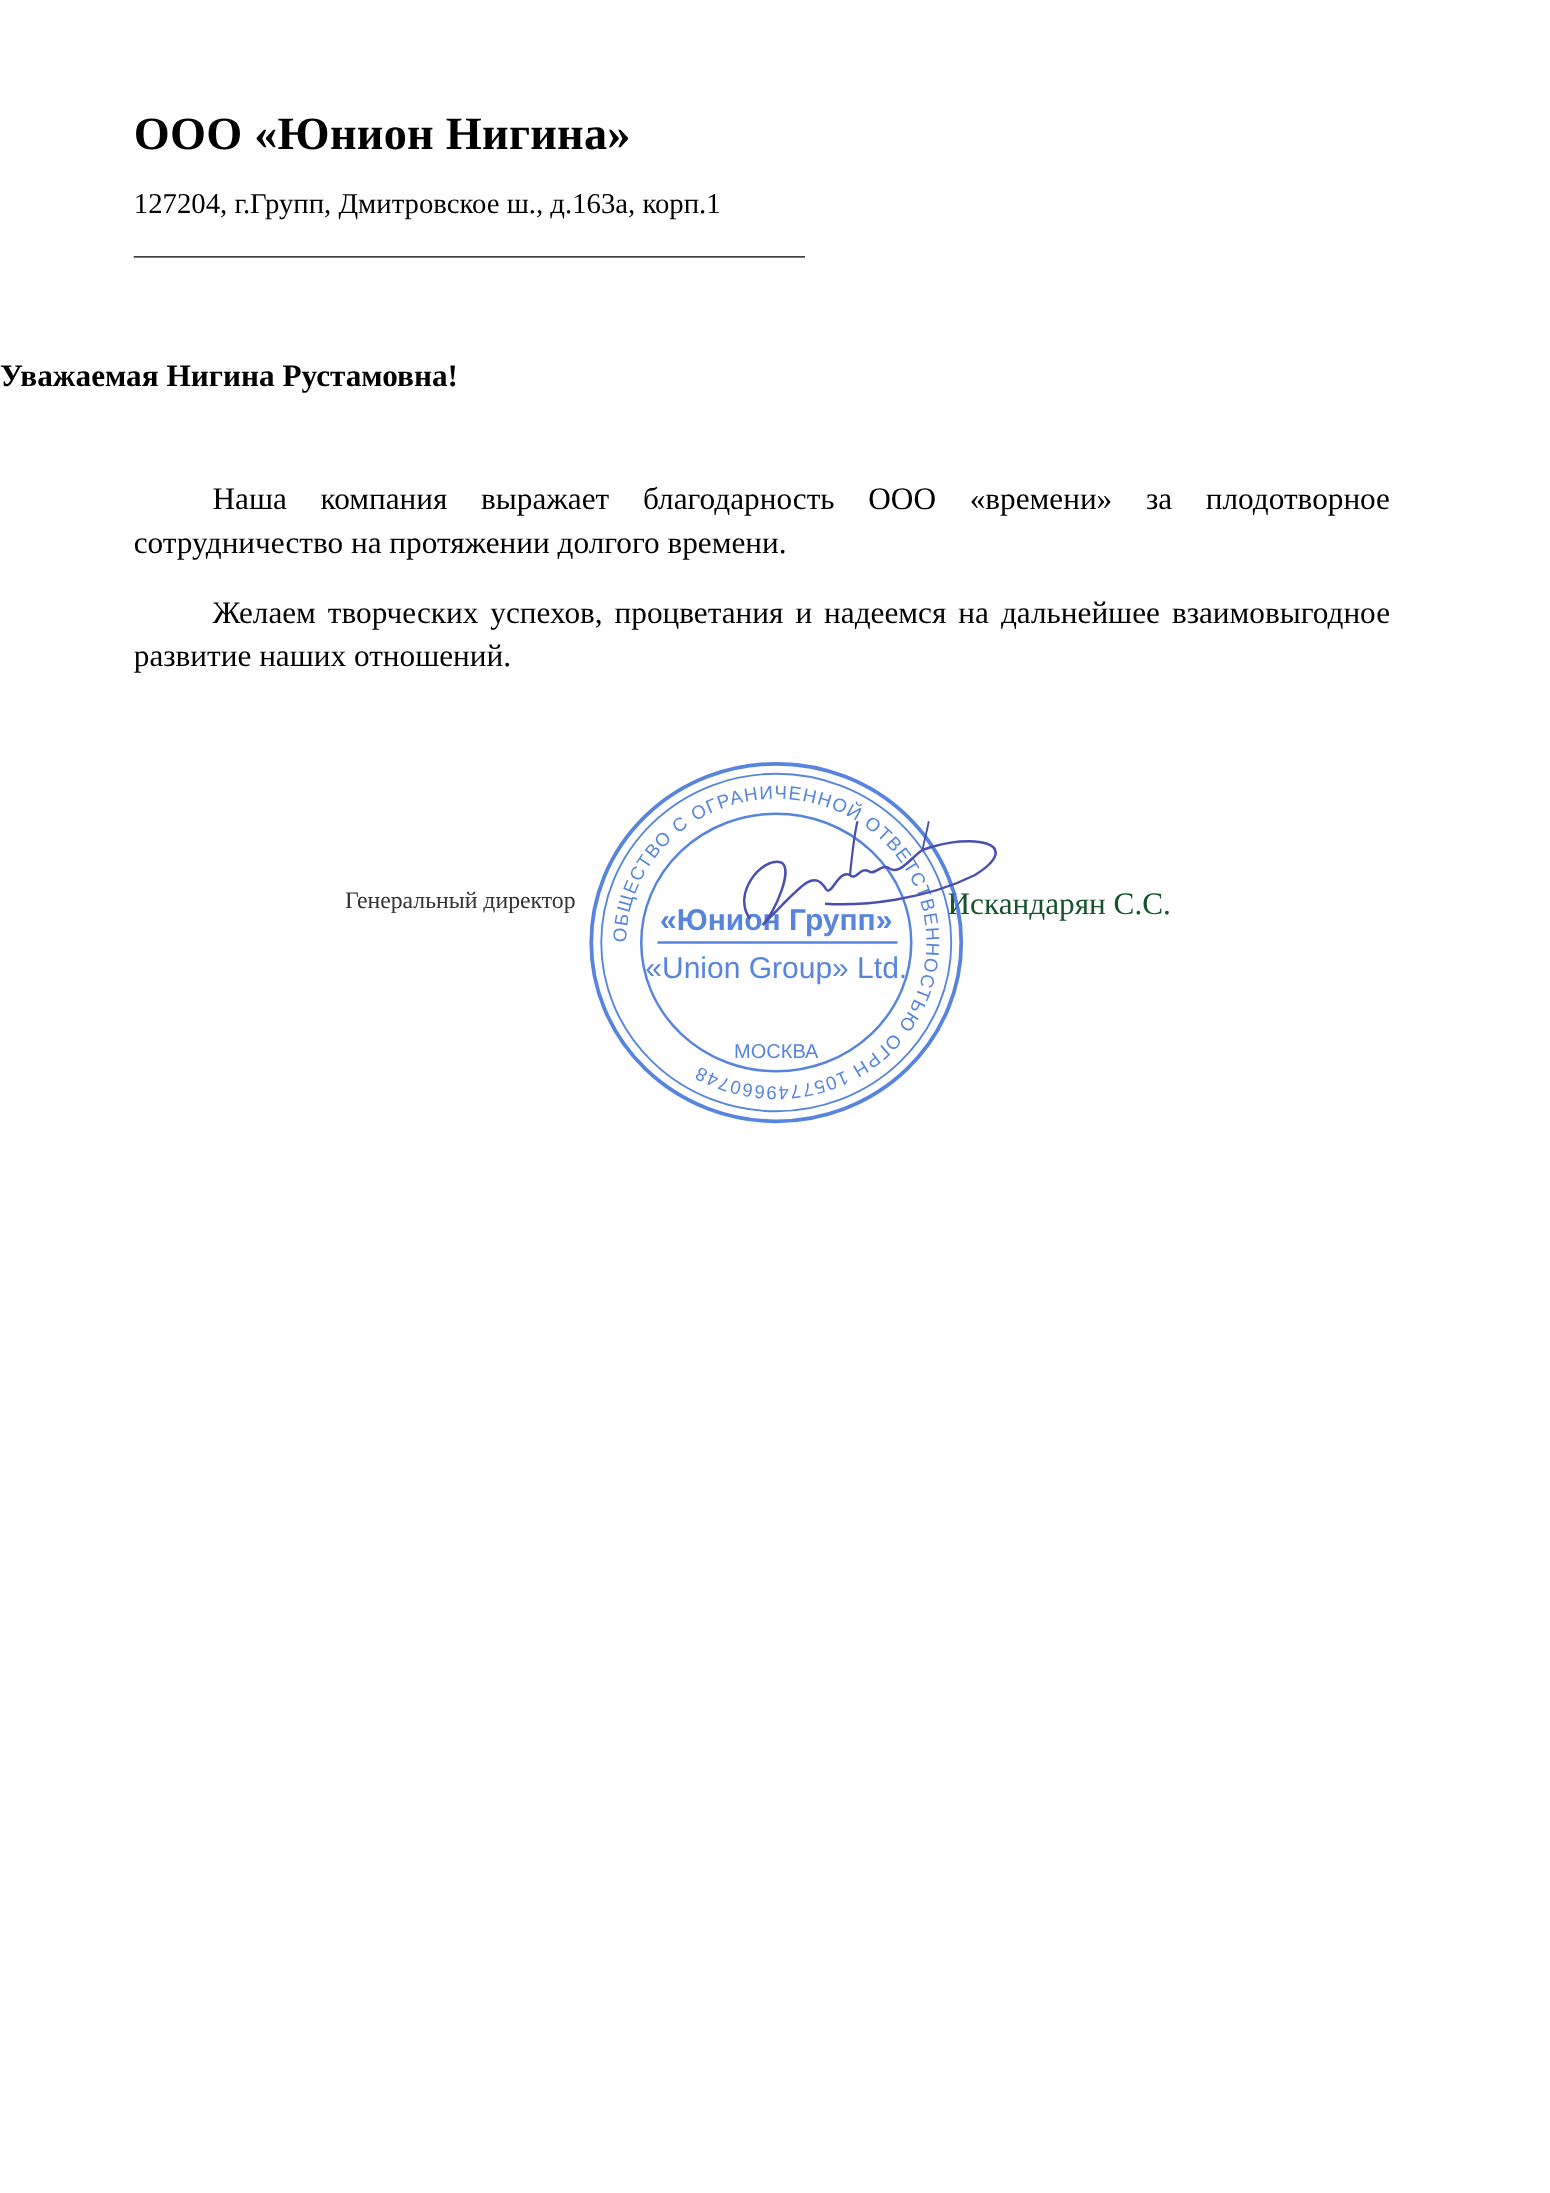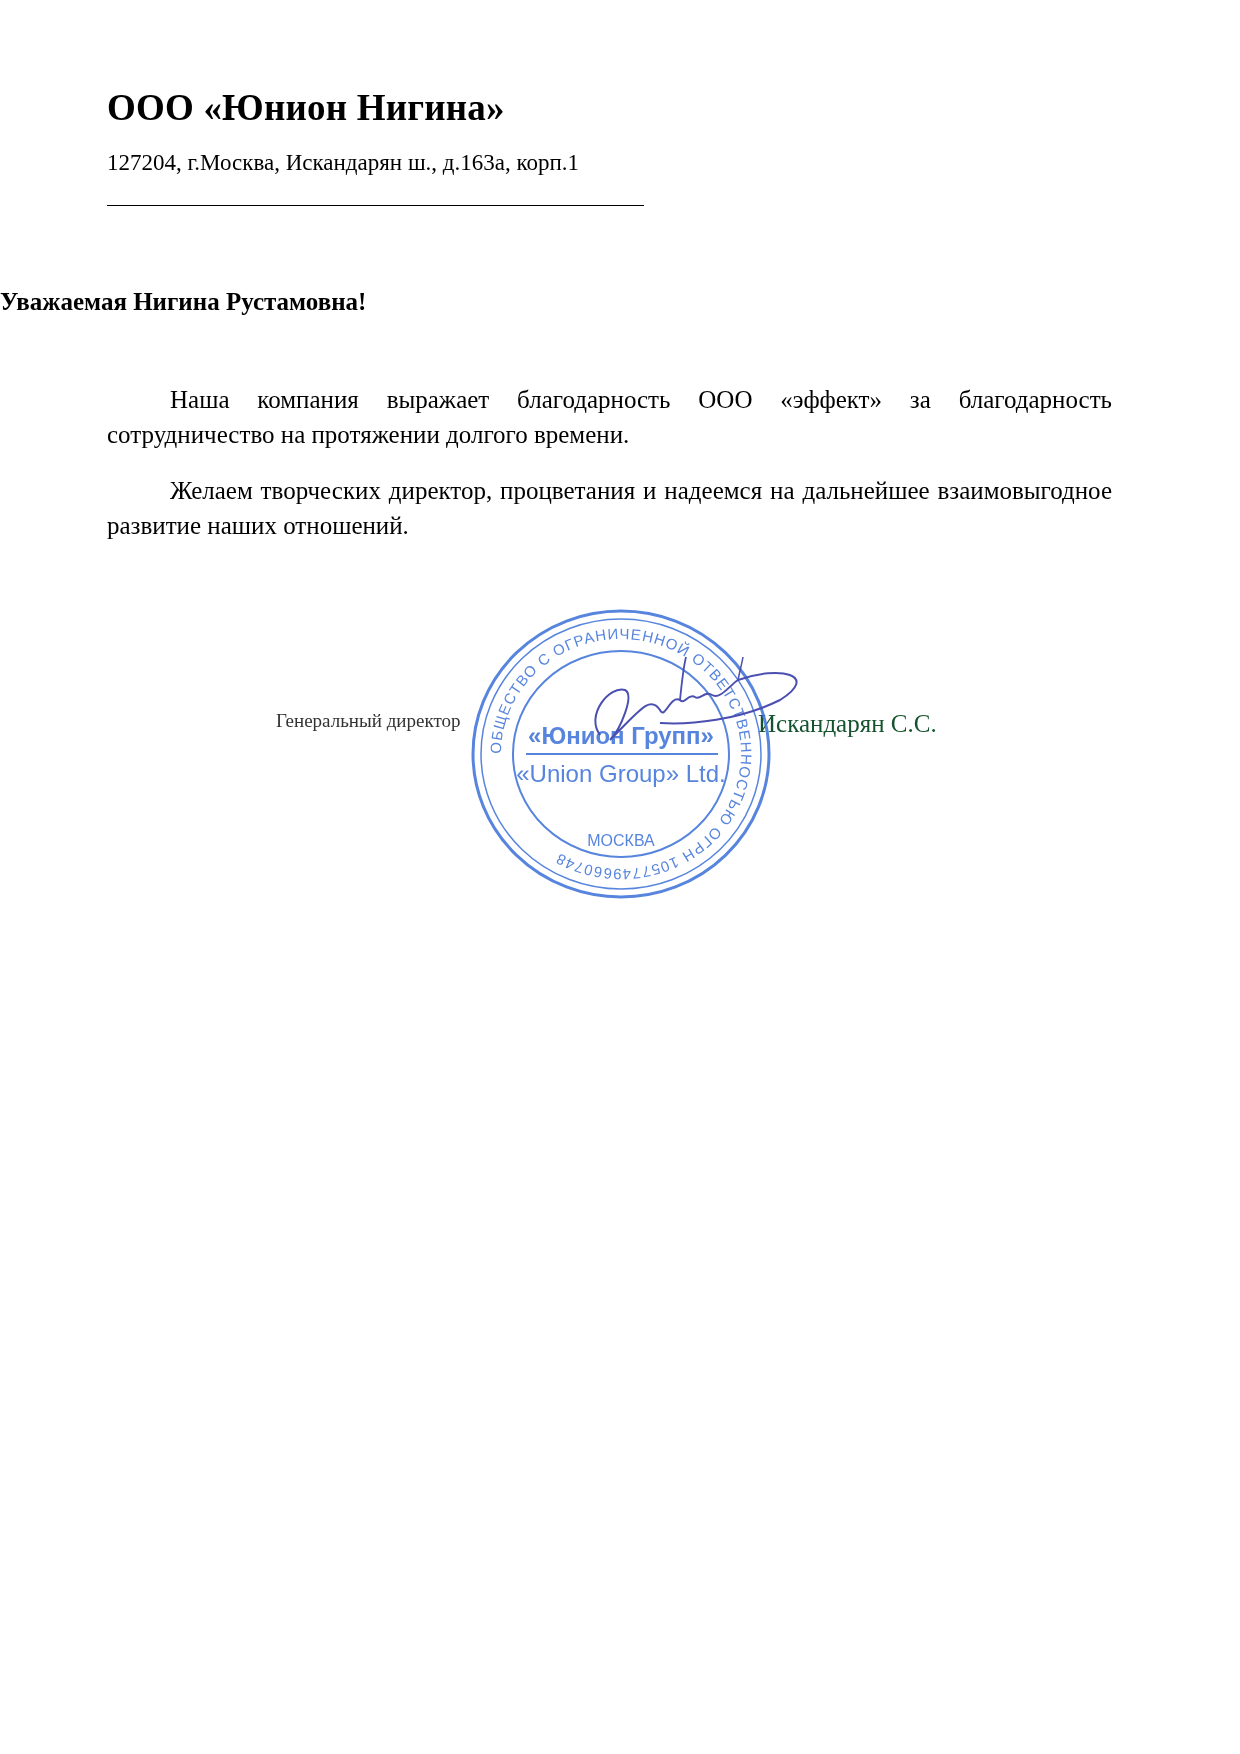--- a/index.html
+++ b/index.html
@@ -12,28 +12,28 @@
     .body p { margin: 0 0 21px 0; text-indent: 63px; }
     .sig-title { position: absolute; left: 276px; top: 710px; font-size: 19px; color: #333; }
     .sig-name { position: absolute; left: 758px; top: 710px; font-size: 25px; color: #14532d; }
     .stamp { position: absolute; left: 466px; top: 604px; width: 310px; height: 300px; opacity: 0.85; }
     .signature { position: absolute; left: 580px; top: 655px; width: 240px; height: 100px; }
   </style>
 </head>
 <body>
 
 <div class="company">ООО «Юнион Нигина»</div>
-<div class="address">127204, г.Москва, Искандарян ш., д.163а, корп.1</div>
+<div class="address">127204, г.Групп, Дмитровское ш., д.163а, корп.1</div>
 <div class="rule"></div>
 
 <div class="greeting">Уважаемая Нигина Рустамовна!</div>
 
 <div class="body">
-  <p>Наша компания выражает благодарность ООО «эффект» за благодарность сотрудничество на протяжении долгого времени.</p>
-  <p>Желаем творческих директор, процветания и надеемся на дальнейшее взаимовыгодное развитие наших отношений.</p>
+  <p>Наша компания выражает благодарность ООО «времени» за плодотворное сотрудничество на протяжении долгого времени.</p>
+  <p>Желаем творческих успехов, процветания и надеемся на дальнейшее взаимовыгодное развитие наших отношений.</p>
 </div>
 
 <div class="sig-title">Генеральный директор</div>
 <div class="sig-name">Искандарян С.С.</div>
 
 <svg class="stamp" viewBox="0 0 310 300">
   <defs>
     <path id="ringPath" d="M155,150 m-120,0 a120,115 0 1,1 240,0 a120,115 0 1,1 -240,0"></path>
   </defs>
   <ellipse cx="155" cy="150" rx="148" ry="143" fill="none" stroke="#3a6fd8" stroke-width="3"></ellipse>

